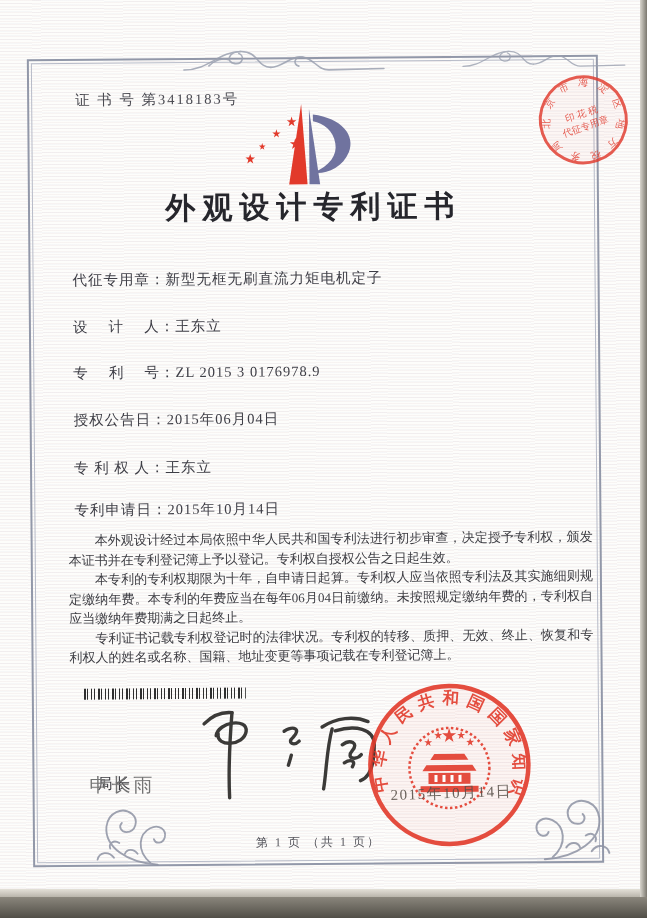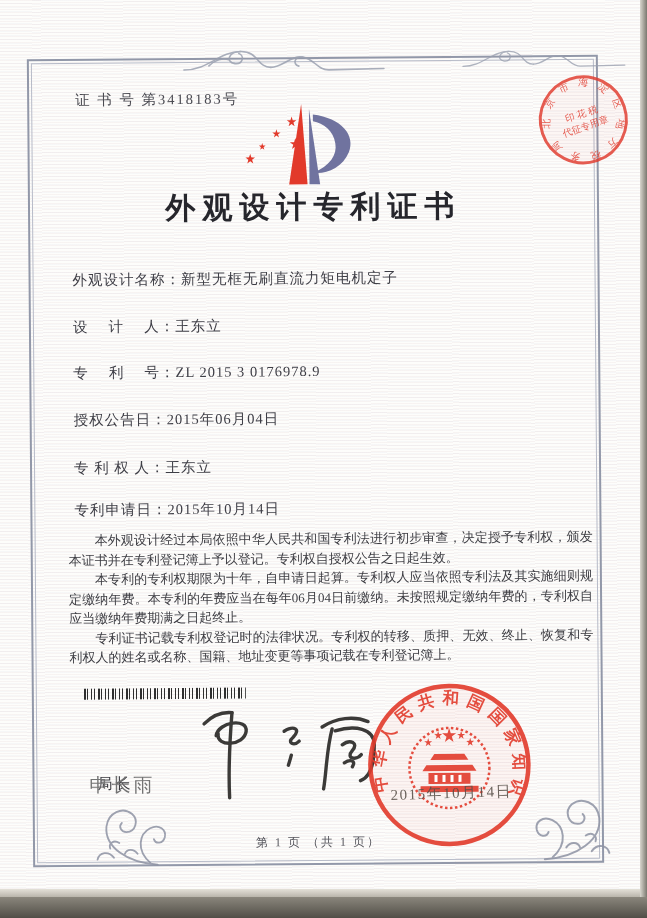--- a/index.html
+++ b/index.html
@@ -100,21 +100,21 @@
         <use href="#star5" transform="translate(16,58) scale(0.55)"></use>
         <use href="#star5" transform="translate(28,45) scale(0.7)"></use>
         <use href="#star5" transform="translate(42,31) scale(0.85)"></use>
         <use href="#star5" transform="translate(57,18) scale(1.0)"></use>
         <use href="#star5" transform="translate(60,40) scale(1.15)"></use>
       </g>
     </svg>
 
     <div class="abs title">外观设计专利证书</div>
 
-    <div class="abs field f0"><span>外观设计名称：</span><span>新型无框无刷直流力矩电机定子</span></div>
+    <div class="abs field f0"><span>代征专用章：</span><span>新型无框无刷直流力矩电机定子</span></div>
     <div class="abs field f1"><span>设　 计　 人：</span><span>王东立</span></div>
     <div class="abs field f2"><span>专　 利　 号：</span><span>ZL 2015 3 0176978.9</span></div>
     <div class="abs field f3"><span>授权公告日：</span><span>2015年06月04日</span></div>
     <div class="abs field f4"><span>专 利 权 人：</span><span>王东立</span></div>
     <div class="abs field f5"><span>专利申请日：</span><span>2015年10月14日</span></div>
 
     <div class="abs body-text">
       <p>本外观设计经过本局依照中华人民共和国专利法进行初步审查，决定授予专利权，颁发本证书并在专利登记簿上予以登记。专利权自授权公告之日起生效。</p>
       <p>本专利的专利权期限为十年，自申请日起算。专利权人应当依照专利法及其实施细则规定缴纳年费。本专利的年费应当在每年06月04日前缴纳。未按照规定缴纳年费的，专利权自应当缴纳年费期满之日起终止。</p>
       <p>专利证书记载专利权登记时的法律状况。专利权的转移、质押、无效、终止、恢复和专利权人的姓名或名称、国籍、地址变更等事项记载在专利登记簿上。</p>

